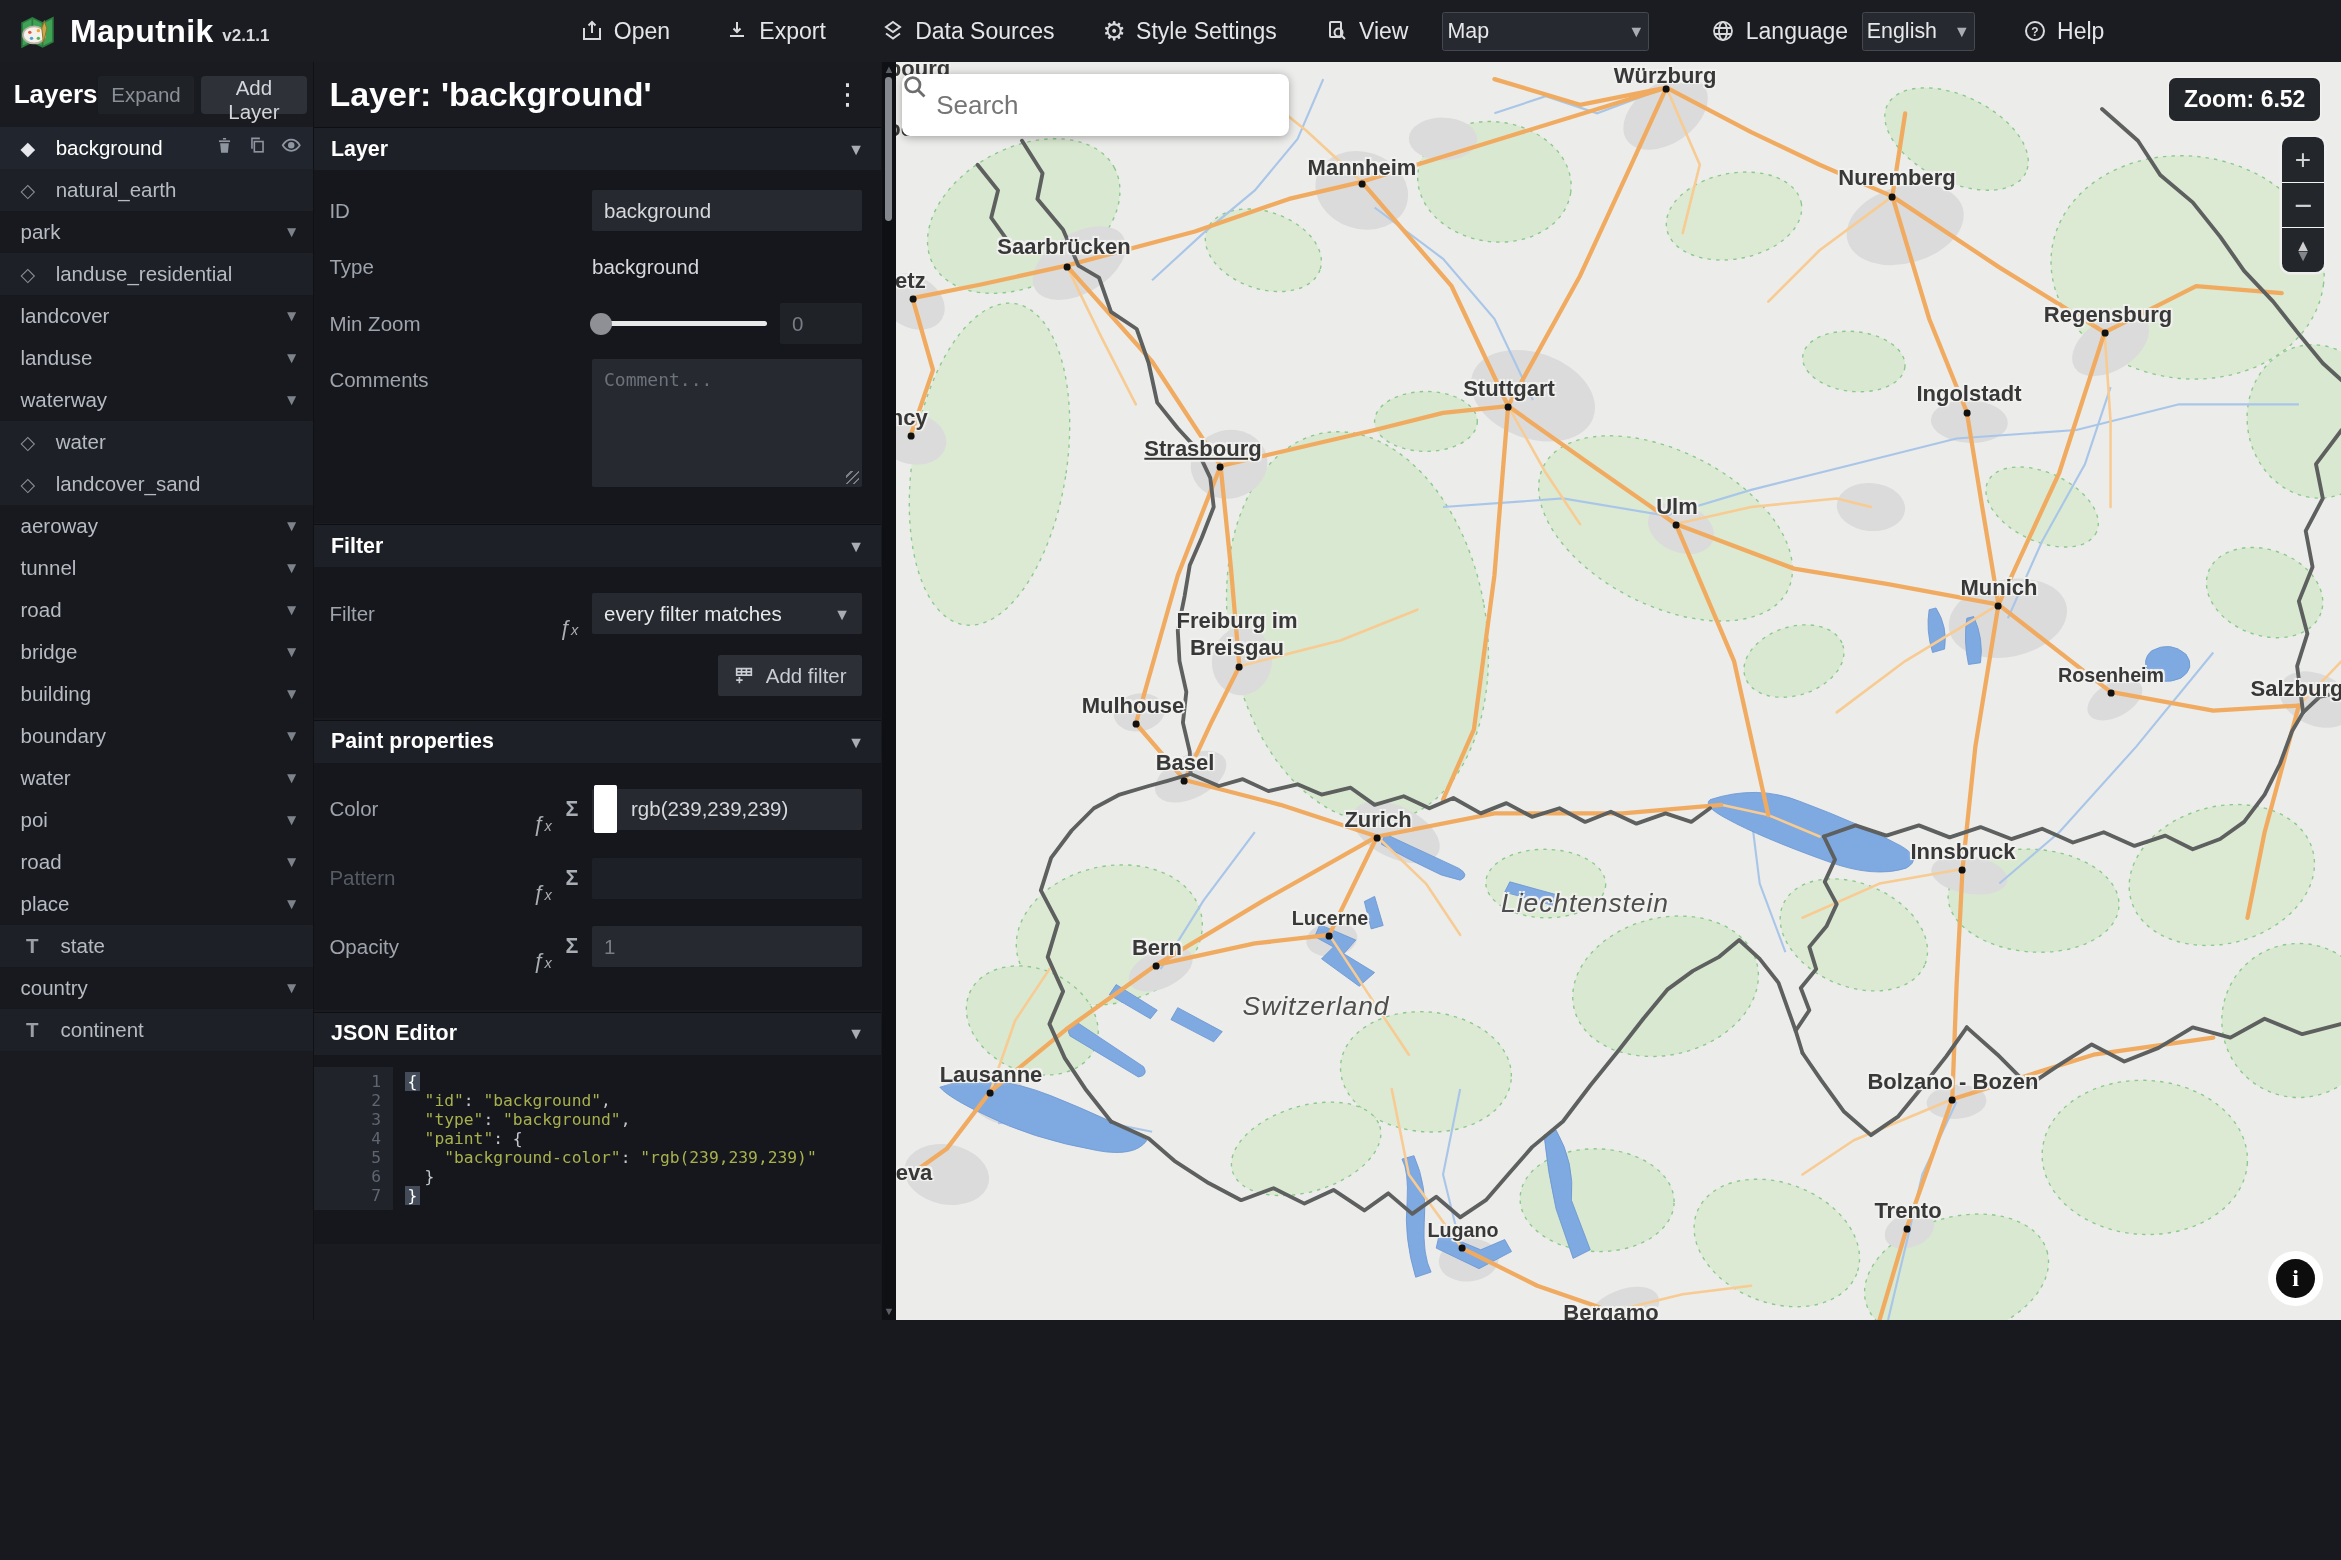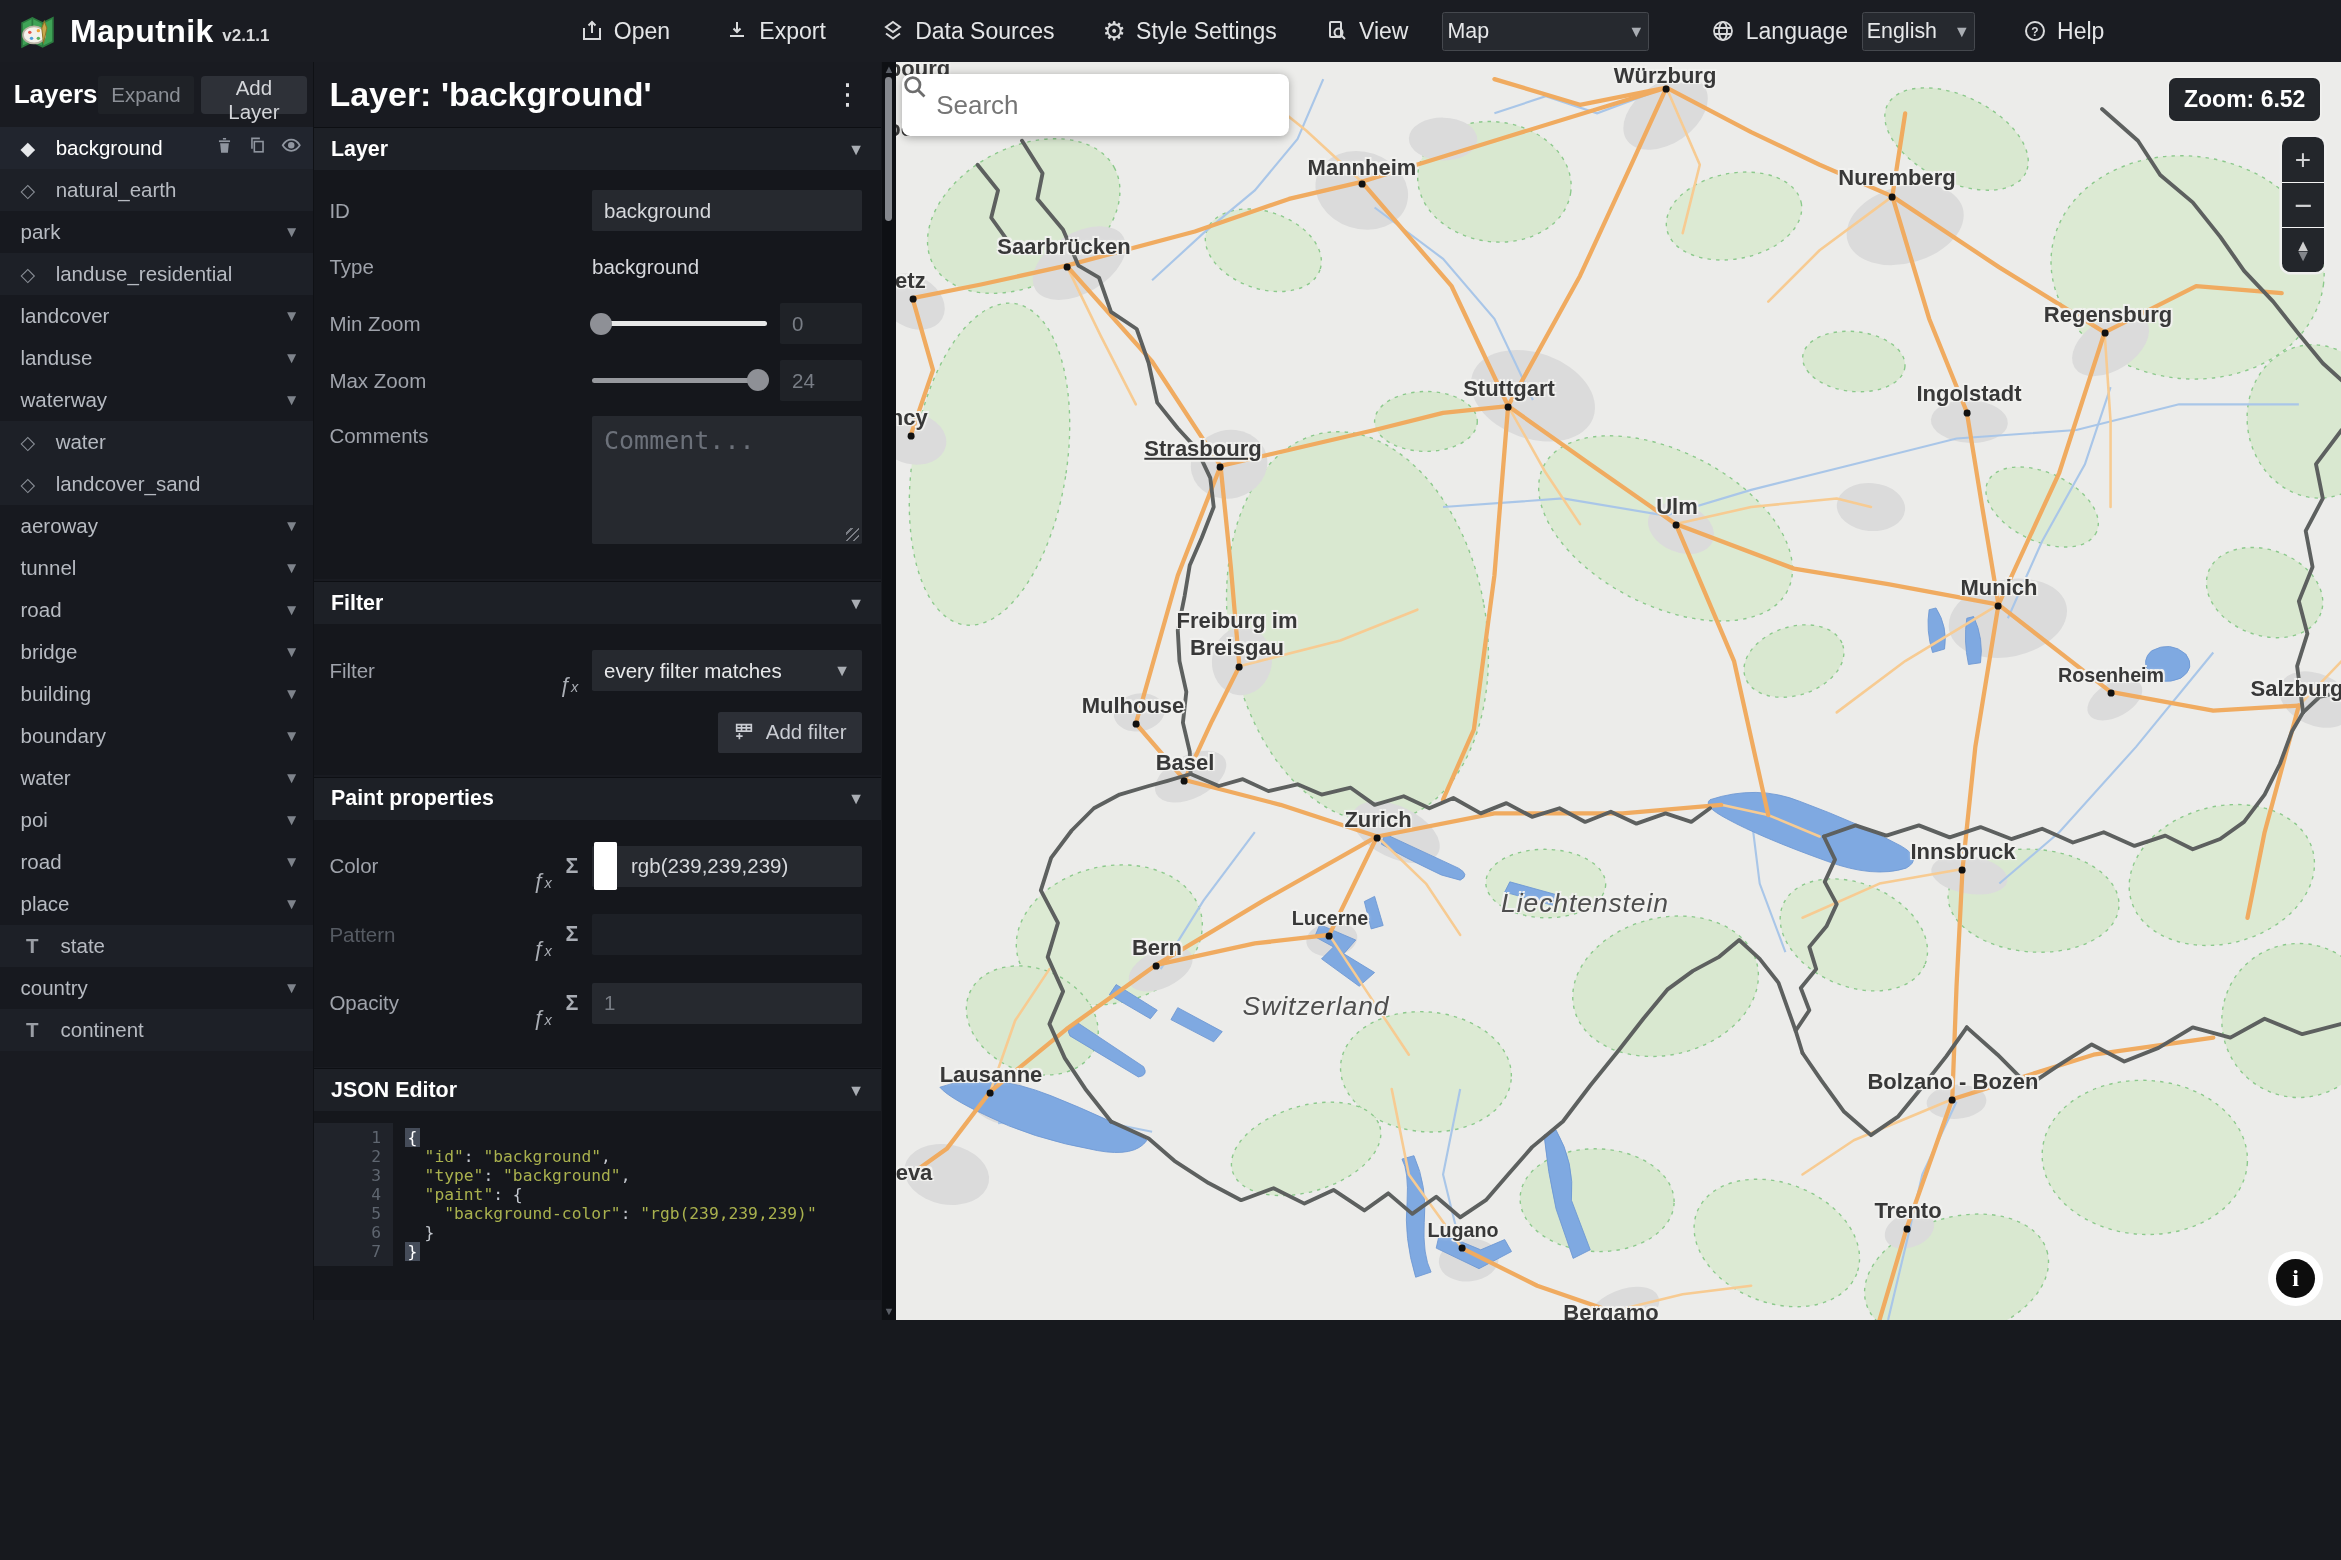--- a/index.html
+++ b/index.html
@@ -61,21 +61,21 @@
   .tinput.empty{background:#1d2026;}
   .num{width:82px;background:#1f2227;color:#787d85;}
   .typeval{color:#d6d8dc;font-size:20.5px;}
   .slider{width:175px;height:5.1px;border-radius:2.6px;position:relative;margin-right:13px;}
   .slider .knob{width:22px;height:22px;border-radius:50%;background:#8e9096;position:absolute;top:-8.6px;cursor:pointer;}
   .slider.minz{background:#e7e8e8;}
   .slider.minz .knob{left:-1.7px;}
   .slider.maxz{background:#97999e;}
   .slider.maxz .knob{right:-1.7px;}
   .comments{width:270px;height:128px;background:#26292f;border:none;border-radius:1.7px;resize:none;
-    font-family:"DejaVu Sans Mono",monospace;font-size:25px;color:#d6d8dc;padding:10.3px 12px;box-sizing:border-box;outline:none;}
+    font-family:"DejaVu Sans Mono",monospace;font-size:18px;color:#d6d8dc;padding:10.3px 12px;box-sizing:border-box;outline:none;}
   .comments::placeholder{color:#6c717a;}
   .grip{position:absolute;right:2.6px;bottom:2.6px;width:13px;height:13px;
     background:repeating-linear-gradient(135deg,transparent 0 3.4px,#7a7d84 3.4px 5.1px);pointer-events:none;}
   .fx{color:#a9adb4;font-size:21.4px;margin-right:13.7px;font-style:italic;margin-top:30px;}
   .sum{color:#a9adb4;font-size:21.4px;margin-right:13.7px;font-weight:bold;font-style:normal;}
   .fsel{width:270px;height:41px;background:#26292f;border-radius:1.7px;display:flex;align-items:center;
     justify-content:space-between;padding:0 12px;box-sizing:border-box;color:#e7e8ea;font-size:20.5px;cursor:pointer;}
   .addfilter-row{display:flex;justify-content:flex-end;margin-top:8.6px;}
   .btn-addfilter{height:41px;background:#2c2f36;border:none;border-radius:2.6px;color:#c9ccd2;
     font-size:20.5px;font-family:inherit;display:flex;align-items:center;gap:10.3px;padding:0 15.4px;cursor:pointer;}
@@ -345,29 +345,20 @@
           <span class="typeval">background</span>
         </div>
     </div>
     <div class="frow">
       <span class="flabel">Min Zoom</span>
       <div class="fctrl">
         <div class="slider minz">
             <div class="knob"></div>
           </div>
         <input class="tinput num" value="0" style="">
-      </div>
-    </div>
-    <div class="frow">
-      <span class="flabel">Max Zoom</span>
-      <div class="fctrl">
-        <div class="slider maxz">
-            <div class="knob"></div>
-          </div>
-        <input class="tinput num" value="24" style="">
       </div>
     </div>
     <div class="frow" style="align-items:flex-start;">
       <span class="flabel" style="margin-top:8.6px">Comments</span>
       <div class="fctrl">
         <textarea class="comments" placeholder="Comment..." style=""></textarea>
         <span class="grip"></span>
       </div>
     </div>
   </div>

